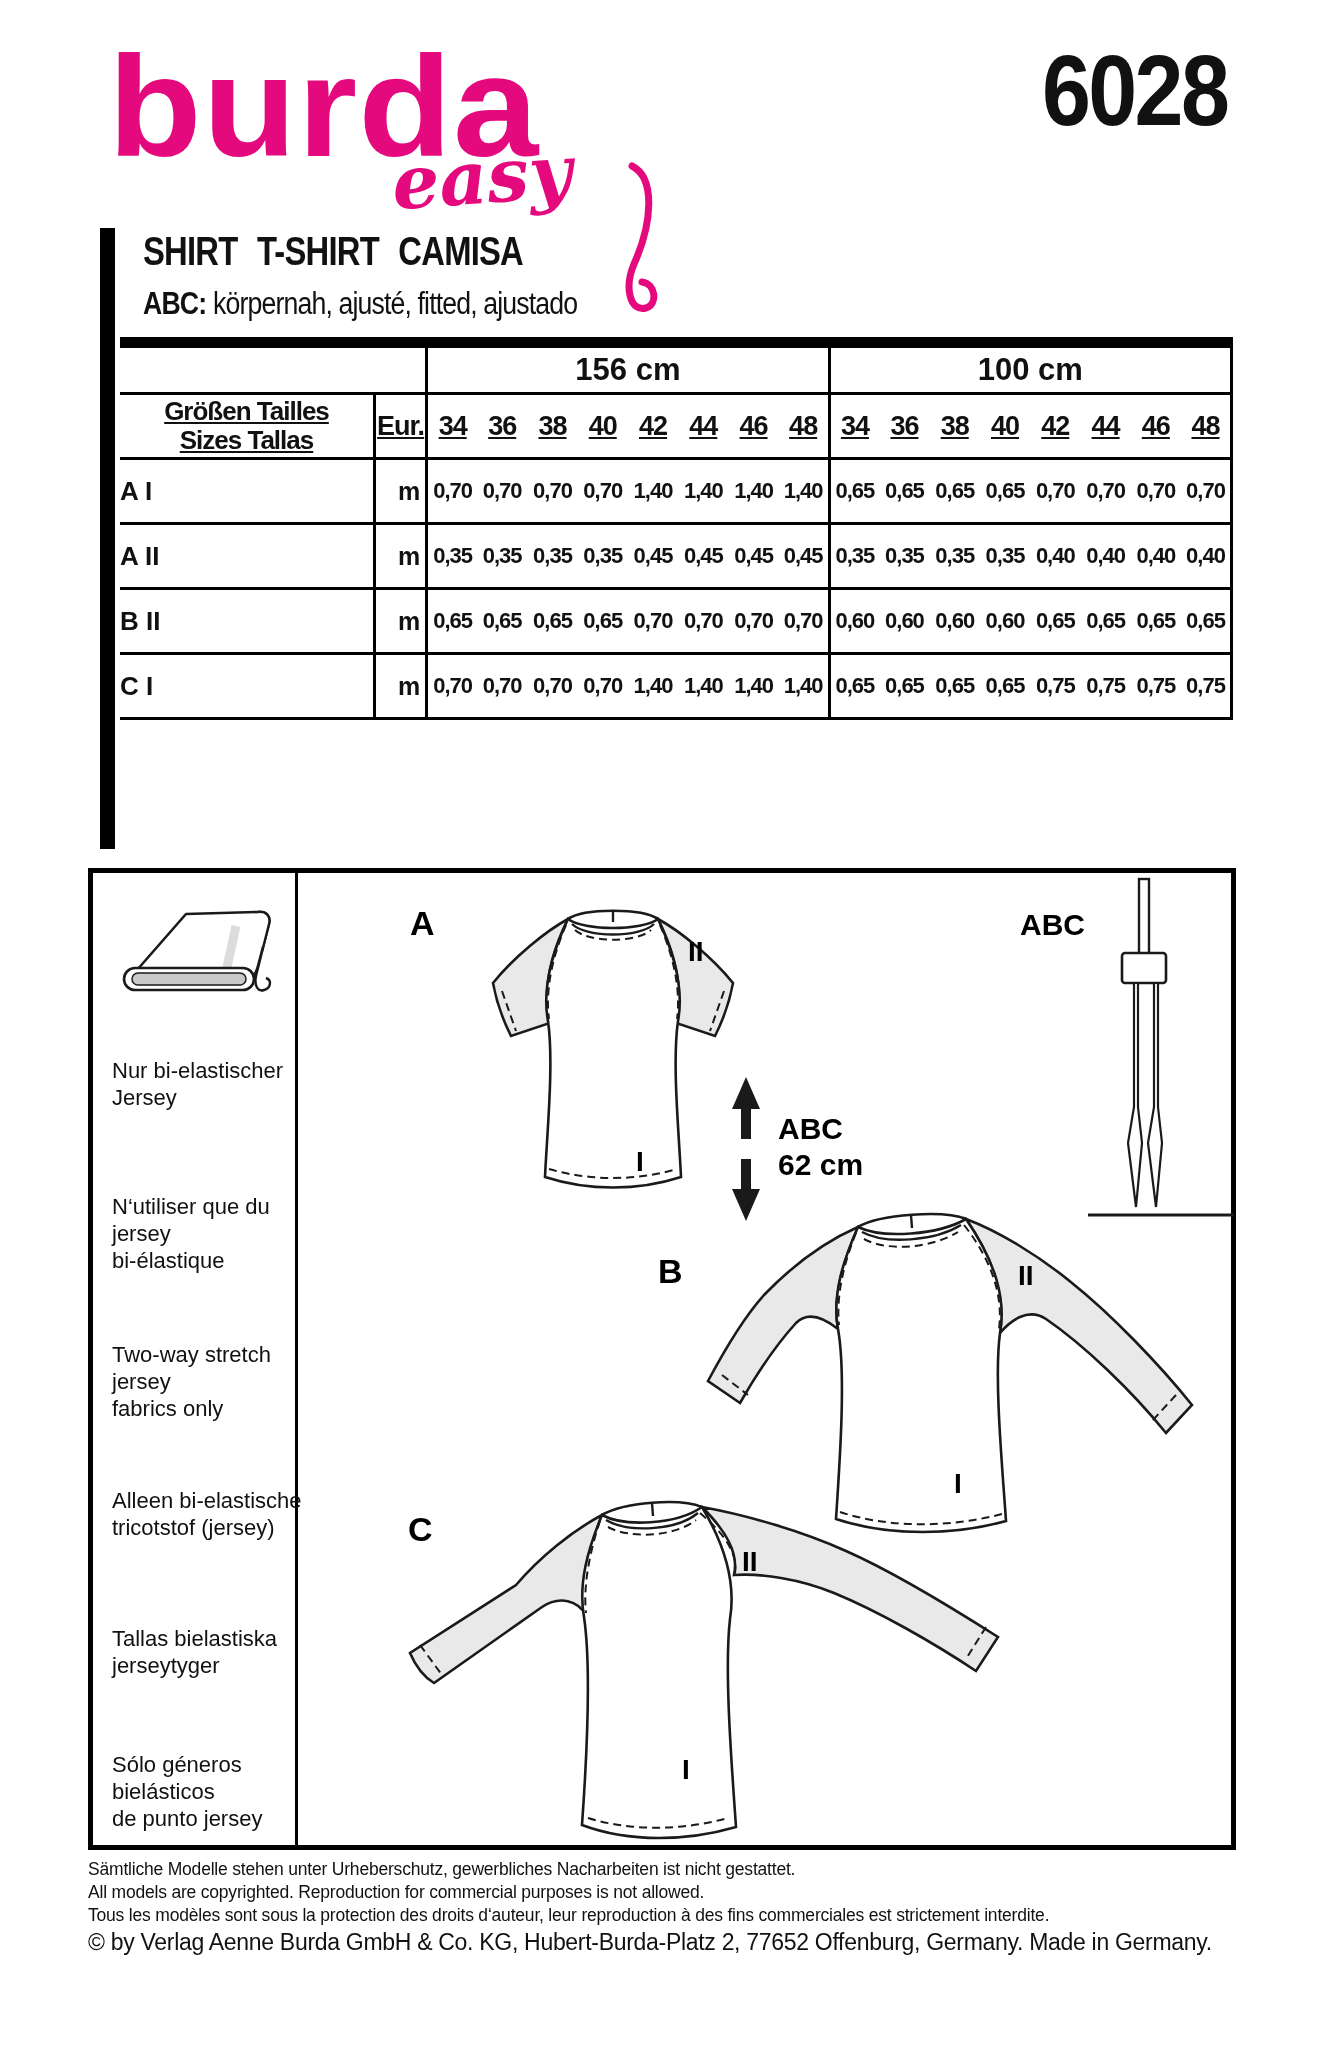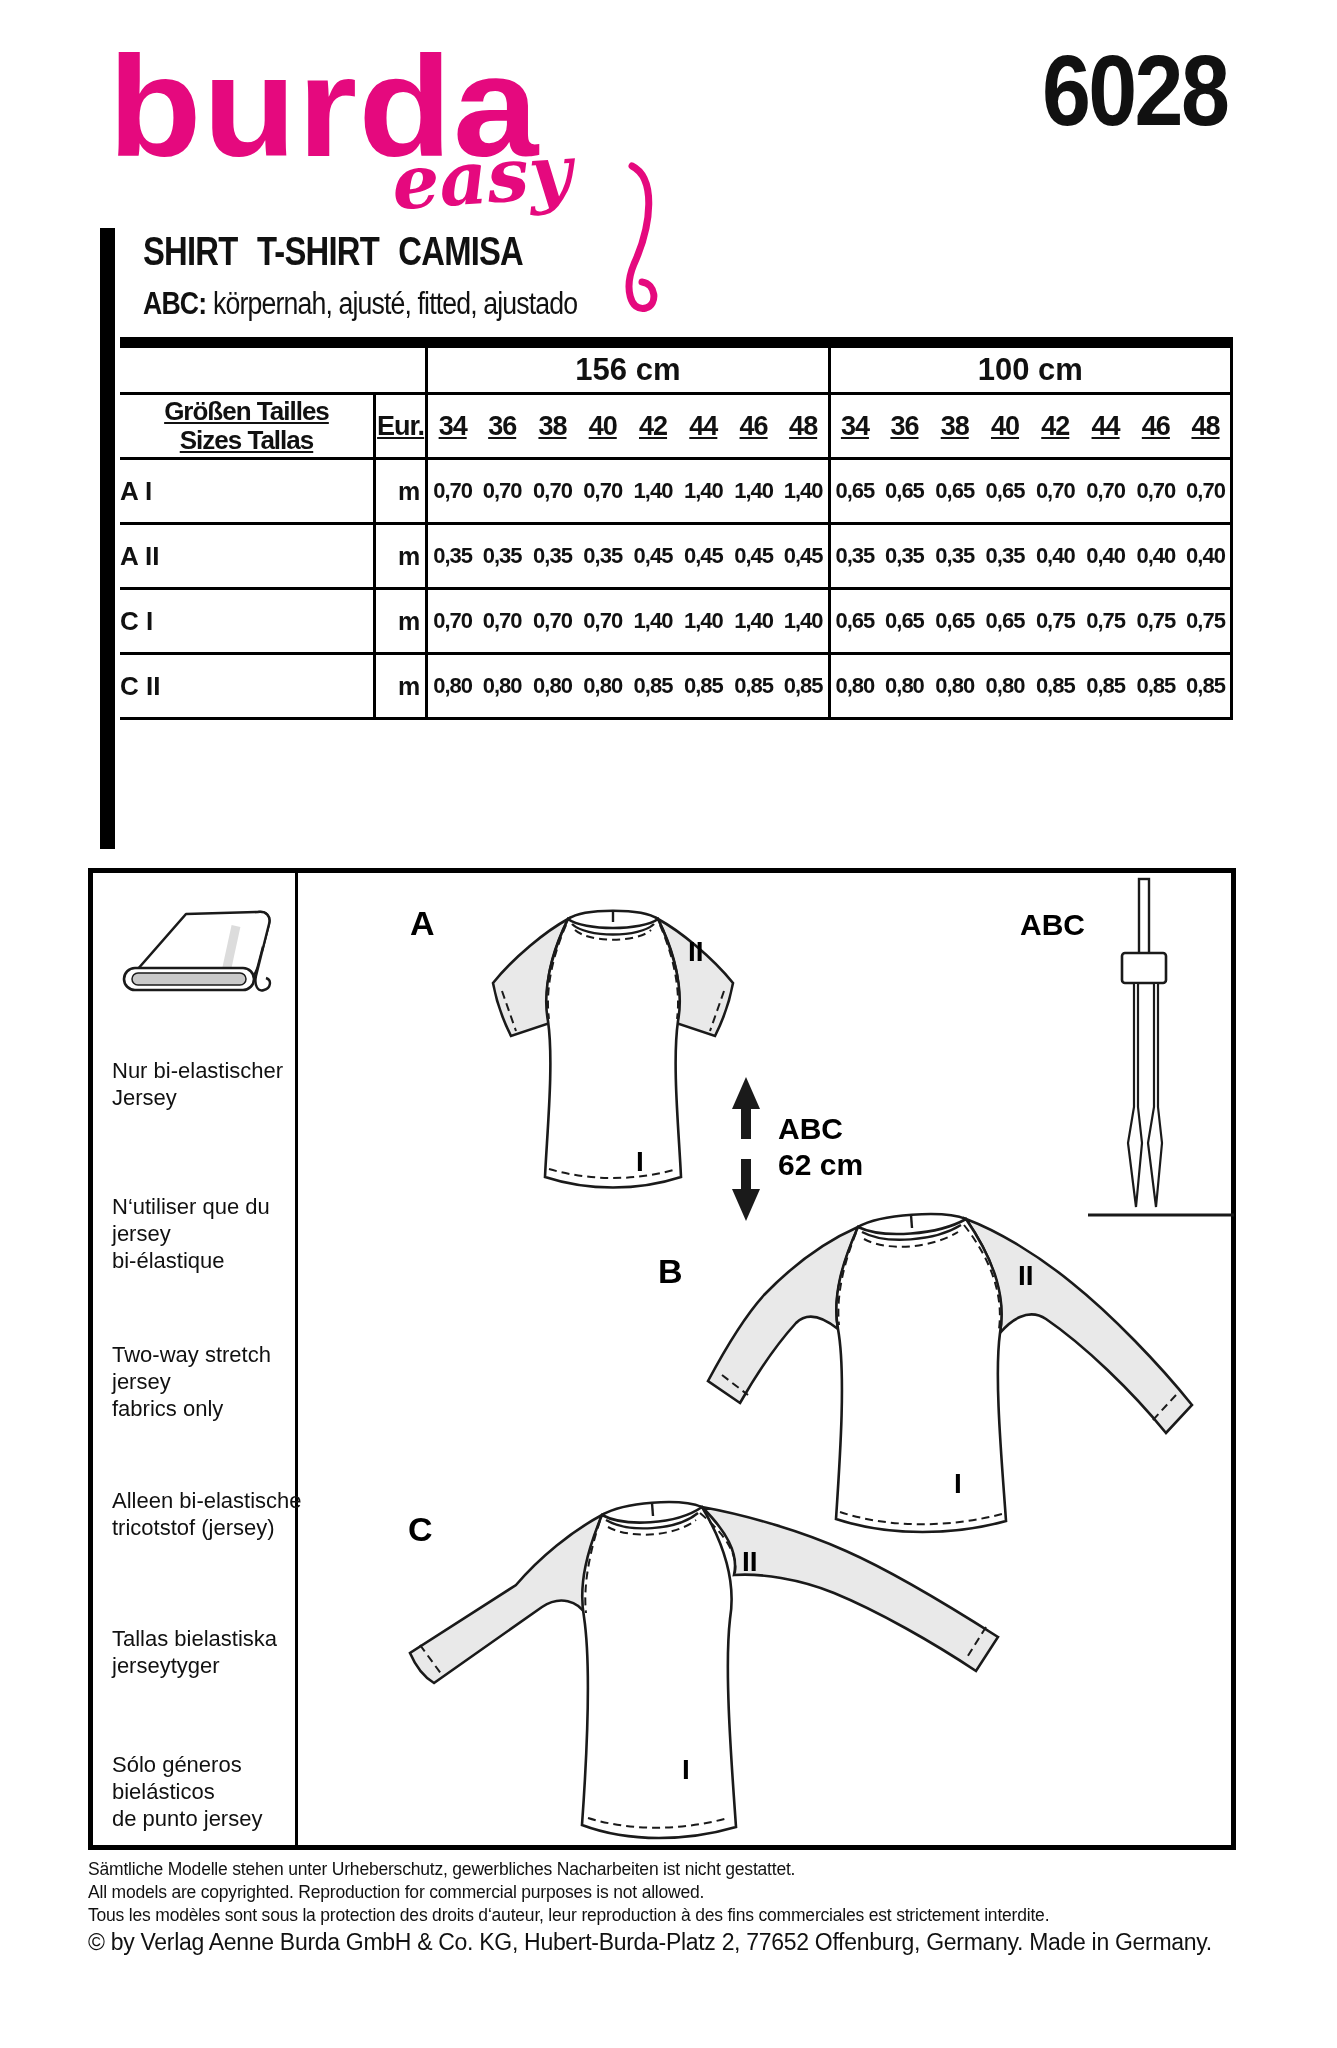--- a/index.html
+++ b/index.html
@@ -126,59 +126,59 @@
         <td class="num g140 c0">0,35</td>
         <td class="num g140 c1">0,35</td>
         <td class="num g140 c2">0,35</td>
         <td class="num g140 c3">0,35</td>
         <td class="num g140 c4">0,40</td>
         <td class="num g140 c5">0,40</td>
         <td class="num g140 c6">0,40</td>
         <td class="num g140 c7">0,40</td>
       </tr>
       <tr>
+        <td class="lbl">B II</td>
+        <td class="unit">m</td>
+        <td class="num g114 c0">0,65</td>
+        <td class="num g114 c1">0,65</td>
+        <td class="num g114 c2">0,65</td>
+        <td class="num g114 c3">0,65</td>
+        <td class="num g114 c4">0,70</td>
+        <td class="num g114 c5">0,70</td>
+        <td class="num g114 c6">0,70</td>
+        <td class="num g114 c7">0,70</td>
+        <td class="num g140 c0">0,60</td>
+        <td class="num g140 c1">0,60</td>
+        <td class="num g140 c2">0,60</td>
+        <td class="num g140 c3">0,60</td>
+        <td class="num g140 c4">0,65</td>
+        <td class="num g140 c5">0,65</td>
+        <td class="num g140 c6">0,65</td>
+        <td class="num g140 c7">0,65</td>
+      </tr>
+      <tr>
         <td class="lbl">C I</td>
         <td class="unit">m</td>
         <td class="num g114 c0">0,70</td>
         <td class="num g114 c1">0,70</td>
         <td class="num g114 c2">0,70</td>
         <td class="num g114 c3">0,70</td>
         <td class="num g114 c4">1,40</td>
         <td class="num g114 c5">1,40</td>
         <td class="num g114 c6">1,40</td>
         <td class="num g114 c7">1,40</td>
         <td class="num g140 c0">0,65</td>
         <td class="num g140 c1">0,65</td>
         <td class="num g140 c2">0,65</td>
         <td class="num g140 c3">0,65</td>
         <td class="num g140 c4">0,75</td>
         <td class="num g140 c5">0,75</td>
         <td class="num g140 c6">0,75</td>
         <td class="num g140 c7">0,75</td>
       </tr>
-      <tr>
-        <td class="lbl">C II</td>
-        <td class="unit">m</td>
-        <td class="num g114 c0">0,80</td>
-        <td class="num g114 c1">0,80</td>
-        <td class="num g114 c2">0,80</td>
-        <td class="num g114 c3">0,80</td>
-        <td class="num g114 c4">0,85</td>
-        <td class="num g114 c5">0,85</td>
-        <td class="num g114 c6">0,85</td>
-        <td class="num g114 c7">0,85</td>
-        <td class="num g140 c0">0,80</td>
-        <td class="num g140 c1">0,80</td>
-        <td class="num g140 c2">0,80</td>
-        <td class="num g140 c3">0,80</td>
-        <td class="num g140 c4">0,85</td>
-        <td class="num g140 c5">0,85</td>
-        <td class="num g140 c6">0,85</td>
-        <td class="num g140 c7">0,85</td>
-      </tr>
     </tbody>
 </table>
 
 <div class="abs panel"></div>
 <div class="abs panel-divider"></div>
 
 <svg class="abs" style="left:108px;top:892px" width="180" height="125" viewBox="0 0 180 125">
   <path d="M22,86 L78,22 L150,20 C158,19 163,24 161,32 L150,74 C147,86 138,92 126,92 L60,92 Z" fill="#fff" stroke="#1a1a1a" stroke-width="2.6" stroke-linejoin="round"></path>
   <path d="M150,20 C158,19 163,24 161,32 L148,84 C146,94 150,100 156,98 C163,96 164,88 158,86" fill="#fff" stroke="#1a1a1a" stroke-width="2.4"></path>
   <path d="M128,34 L118,80" stroke="#dcdcdc" stroke-width="9"></path>

